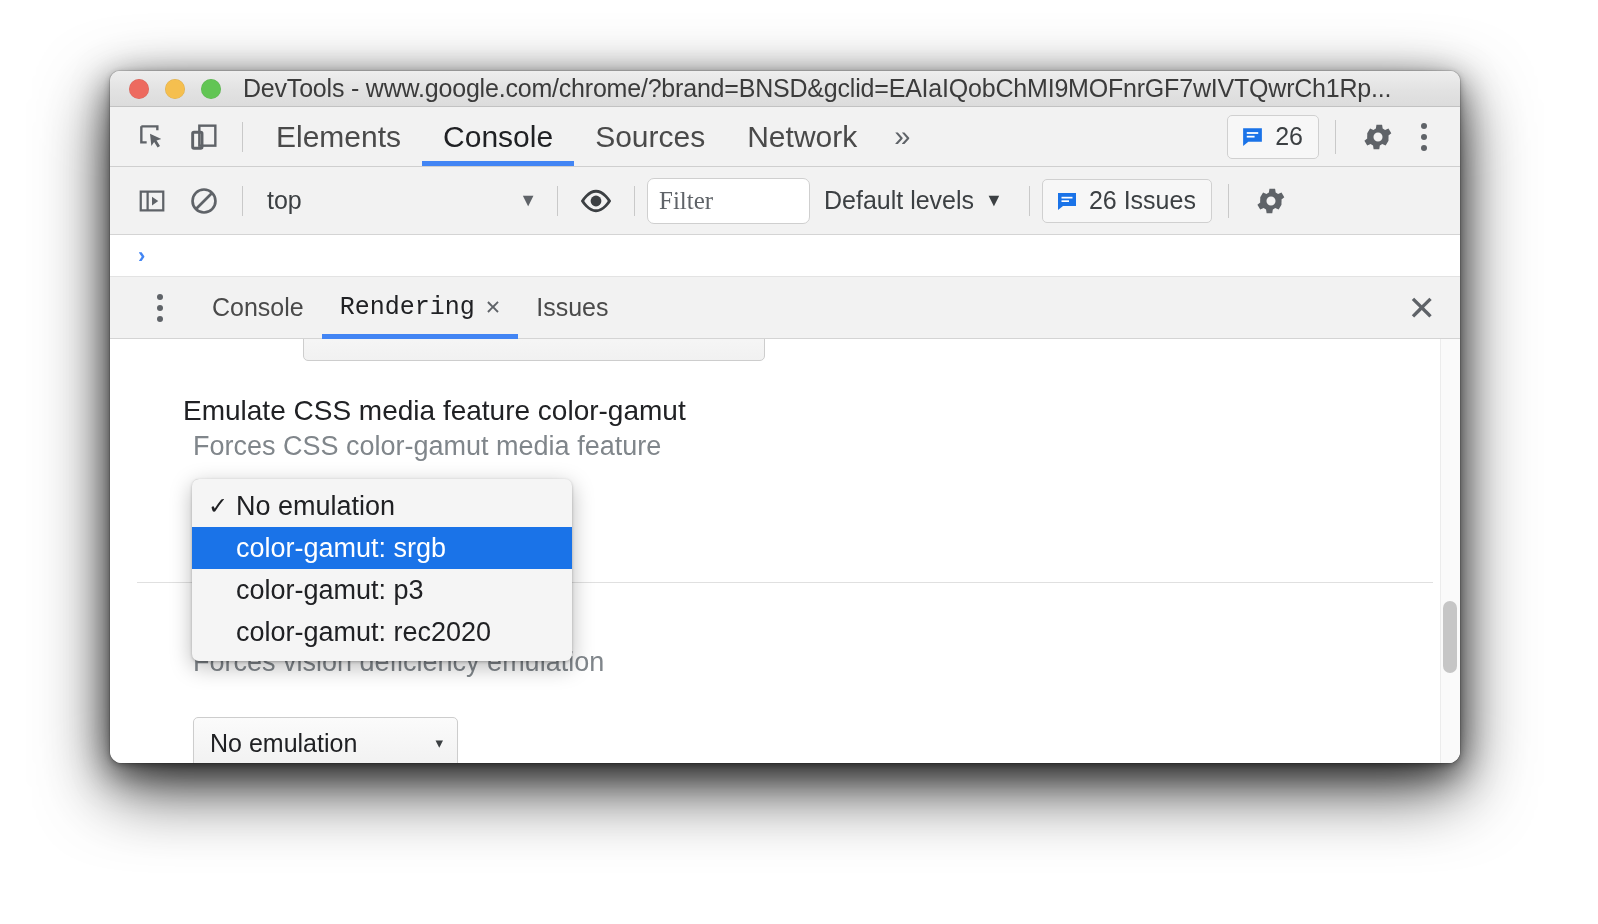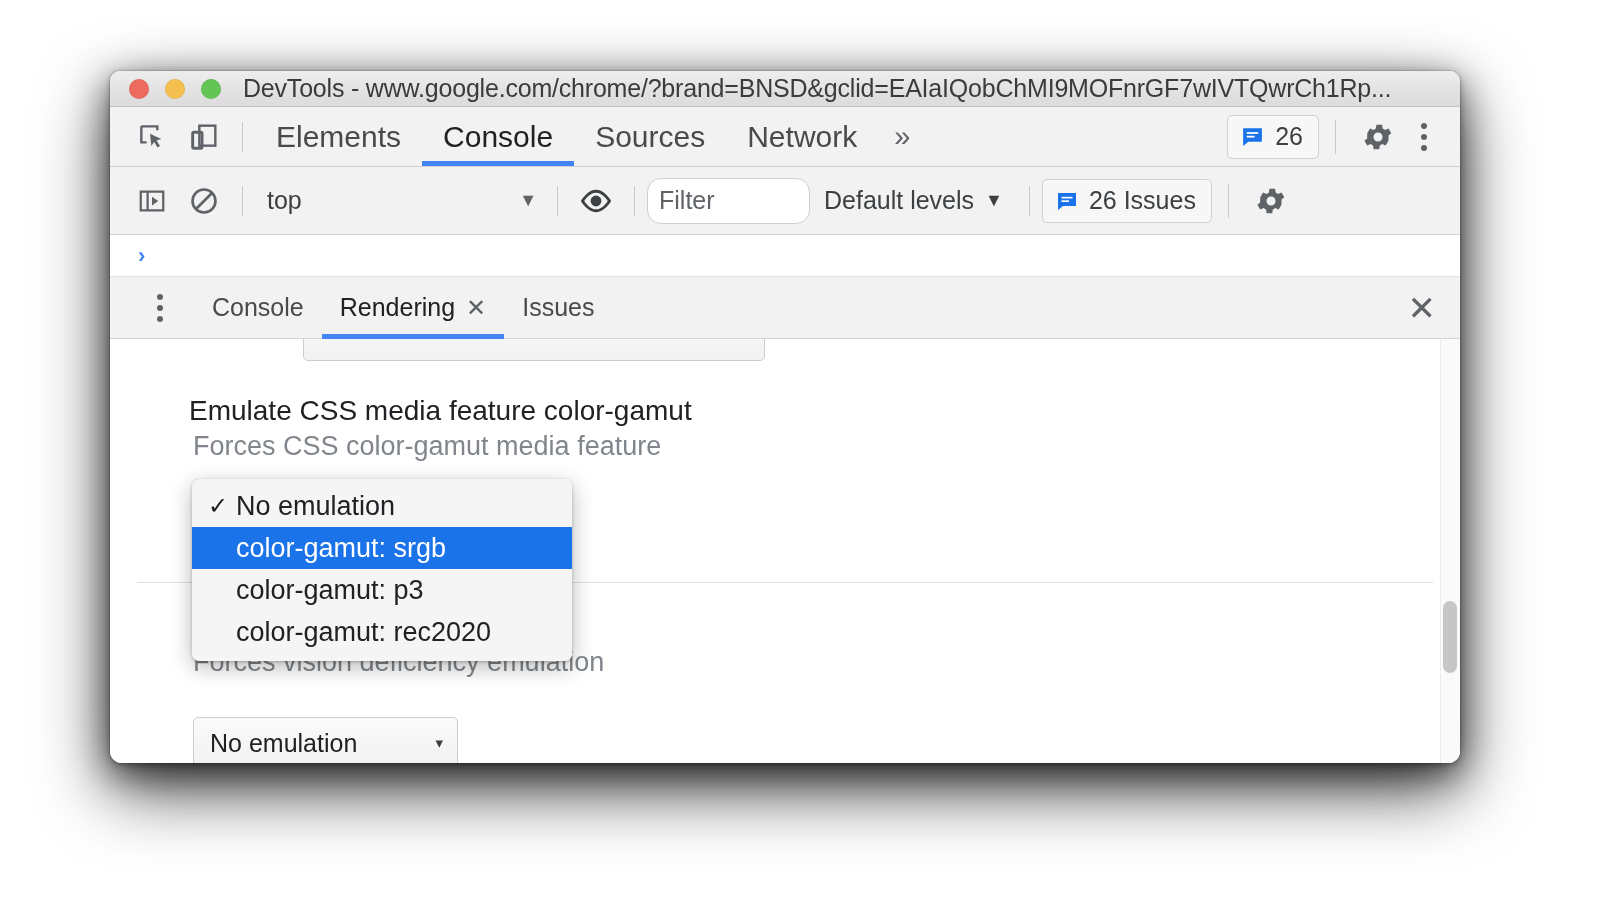--- a/index.html
+++ b/index.html
@@ -137,25 +137,25 @@
     font-size: 25px;
     color: #3c4043;
     position: relative;
   }
   #ctx-select .caret { margin-left: auto; margin-right: 8px; font-size: 18px; color: #5f6368; }
   #filter-input {
     width: 163px;
     height: 46px;
     background: #ffffff;
     border: 1px solid #cfcfcf;
-    border-radius: 14px;
+    border-radius: 7px;
     font-size: 25px;
     color: #5f6368;
     padding: 0 11px;
-    font-family: Liberation Sans, sans-serif;
+    font-family: Liberation Serif, serif;
   }
   #filter-input::placeholder { color: #5f6368; opacity: 1; }
   #levels-select {
     display: flex; align-items: center; gap: 11px;
     font-size: 25px; color: #3c4043;
     padding: 0 14px;
     height: 46px;
   }
   #levels-select .caret { font-size: 18px; color: #3c4043; }
 
@@ -190,21 +190,21 @@
   }
   .drawer-kebab i { width: 6px; height: 6px; border-radius: 50%; background: #5f6368; display: block; }
   .dtab {
     height: 62px;
     display: flex; align-items: center; gap: 11px;
     padding: 0 18px;
     font-size: 25px;
     color: #4a4a4a;
     position: relative;
   }
-  .dtab.active { color: #202124; }
+  .dtab.active { color: #202124; font-family: Liberation Mono, monospace; }
   .dtab.active::after {
     content: "";
     position: absolute;
     left: 0; right: 0; bottom: 0;
     height: 5px;
     background: var(--accent, #4285f4);
   }
   .dtab .tclose { font-size: 24px; color: #5f6368; line-height: 1; }
   #drawer-close {
     margin-left: auto;
@@ -484,21 +484,21 @@
       <span>Issues</span>
     </div>
 
     <div id="drawer-close">✕</div>
   </div>
 
   <div id="render-panel">
 
     <div id="top-cut-select"></div>
 
-    <div class="setting-title" style="left:79px; top:56px;">Emulate CSS media feature color-gamut</div>
+    <div class="setting-title" style="left:73px; top:56px;">Emulate CSS media feature color-gamut</div>
 
     <div class="setting-sub" style="left:83px; top:92px;">Forces CSS color-gamut media feature</div>
 
     <div class="select-box" style="position:absolute; left:83px; top:140px; width:368px;">
       <span>color-gamut: srgb</span>
     </div>
 
     <div id="hr-divider"></div>
 
     <div class="setting-sub" style="left:83px; top:308px;">Forces vision deficiency emulation</div>

